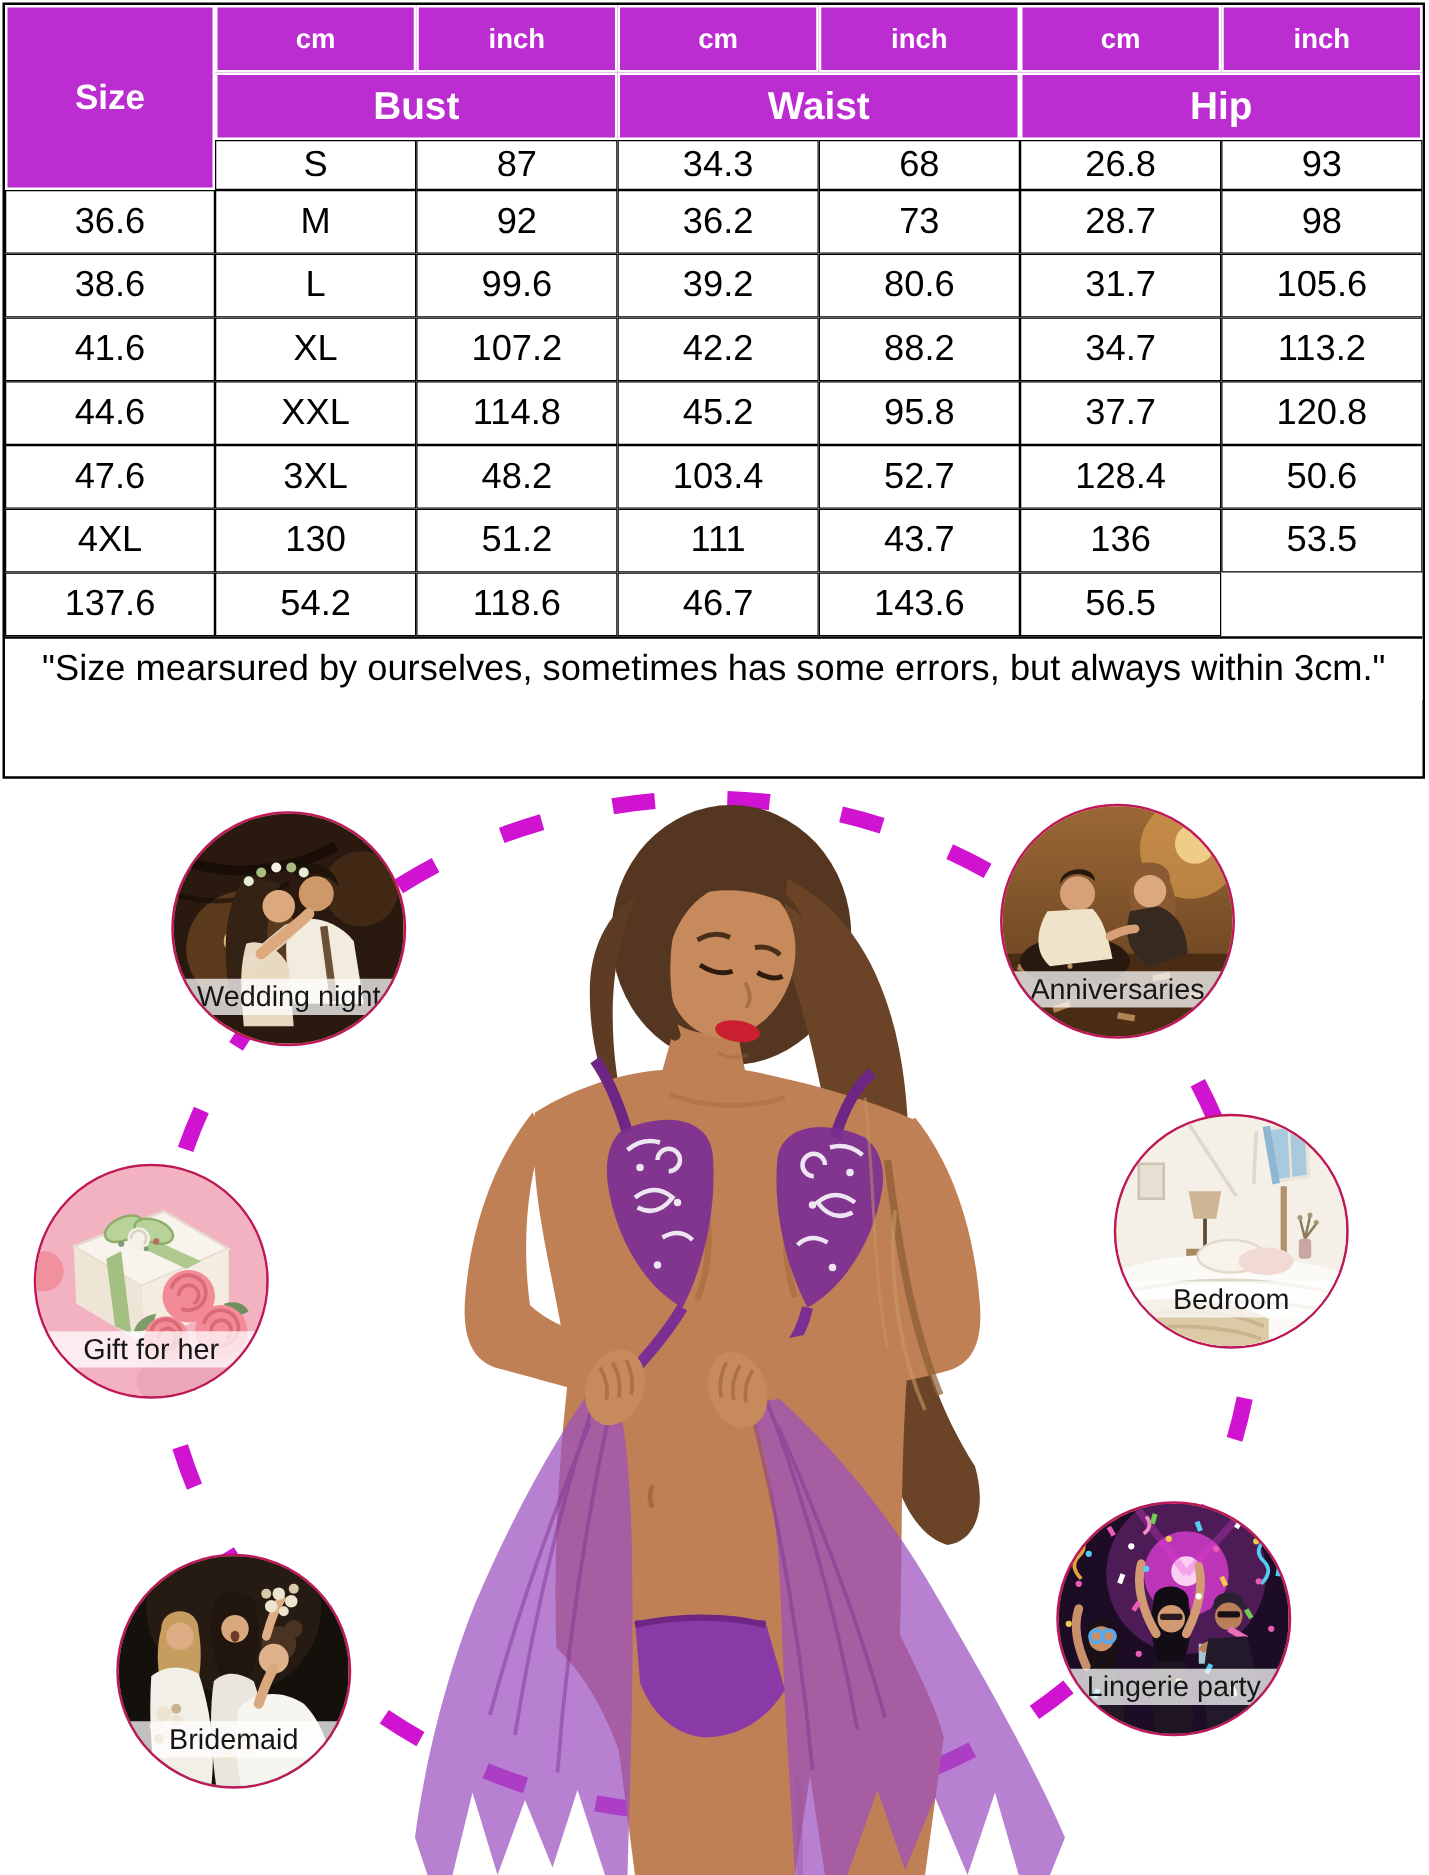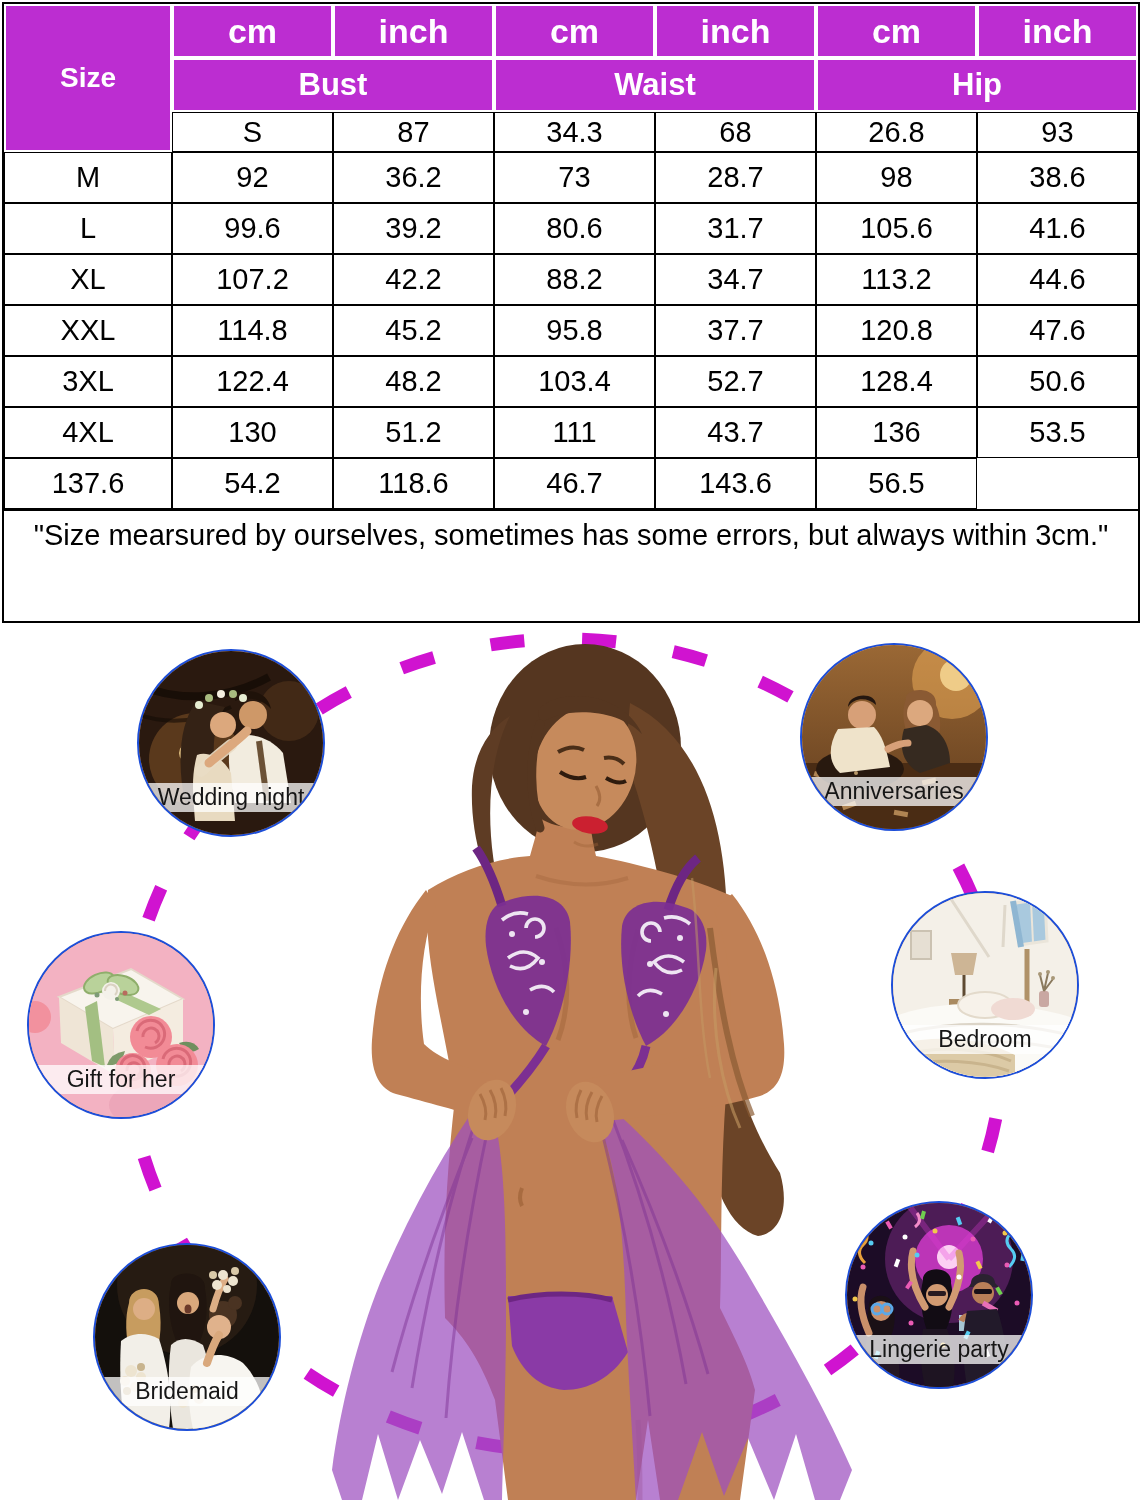--- a/index.html
+++ b/index.html
@@ -16,31 +16,31 @@
          grid-template-rows:54px 54px 40px repeat(8,51px) 61px;
          border:2.5px solid #000;background:#fff;}
   .hd{background:var(--header-magenta);color:#fff;font-weight:700;
       display:flex;align-items:center;justify-content:center;
       border:2.5px solid #fff;font-size:31px;}
   .corner{grid-area:1/1/4/2;font-size:28px;}
   .mhead{grid-area:1/2/2/8;}
   .g-bust{grid-area:2/2/3/4;text-align:right;}
   .g-waist{grid-area:2/4/3/6;}
   .g-hip{grid-area:2/6/3/8;}
-  .u{font-size:34px;}
+  .u{font-size:22px;}
   .c{display:flex;align-items:center;justify-content:center;
      border:1.5px solid #000;font-size:29px;background:#fff;}
   .disc{grid-column:1/8;display:flex;align-items:center;justify-content:center;
         border-top:2.5px solid #000;font-size:29px;background:#fff;}
   
   .stage{position:absolute;left:0;top:622px;width:1143px;height:878px;}
   .dash-svg{position:absolute;left:0;top:0;z-index:1;}
   .model-svg{position:absolute;left:240px;top:6px;z-index:2;}
   .bubble{position:absolute;width:184px;height:184px;border-radius:50%;
-          overflow:hidden;border:2px solid #1d4ed8;z-index:3;background:#fdba74;text-align:center;}
+          overflow:hidden;border:2px solid #be185d;z-index:3;background:#fdba74;text-align:center;}
   .bubble svg{position:absolute;left:0;top:0;}
   .band{position:absolute;left:0;right:0;top:72%;height:15.5%;
         background:rgba(255,255,255,.74);display:flex;align-items:center;
         justify-content:center;font-size:23px;color:#161616;z-index:2;}
 </style>
 </head>
 <body>
 
 <div class="page">
 
@@ -56,20 +56,21 @@
     <div class="hd u">inch</div>
     <div class="hd u">cm</div>
     <div class="hd u">inch</div>
 
     <div class="c">S</div>
     <div class="c">87</div>
     <div class="c">34.3</div>
     <div class="c">68</div>
     <div class="c">26.8</div>
     <div class="c">93</div>
+    <div class="c">36.6</div>
 
     <div class="c">M</div>
     <div class="c">92</div>
     <div class="c">36.2</div>
     <div class="c">73</div>
     <div class="c">28.7</div>
     <div class="c">98</div>
     <div class="c">38.6</div>
 
     <div class="c">L</div>
@@ -90,21 +91,20 @@
 
     <div class="c">XXL</div>
     <div class="c">114.8</div>
     <div class="c">45.2</div>
     <div class="c">95.8</div>
     <div class="c">37.7</div>
     <div class="c">120.8</div>
     <div class="c">47.6</div>
 
     <div class="c">3XL</div>
-    <div class="c">122.4</div>
     <div class="c">48.2</div>
     <div class="c">103.4</div>
     <div class="c">52.7</div>
     <div class="c">128.4</div>
     <div class="c">50.6</div>
 
     <div class="c">4XL</div>
     <div class="c">130</div>
     <div class="c">51.2</div>
     <div class="c">111</div>

